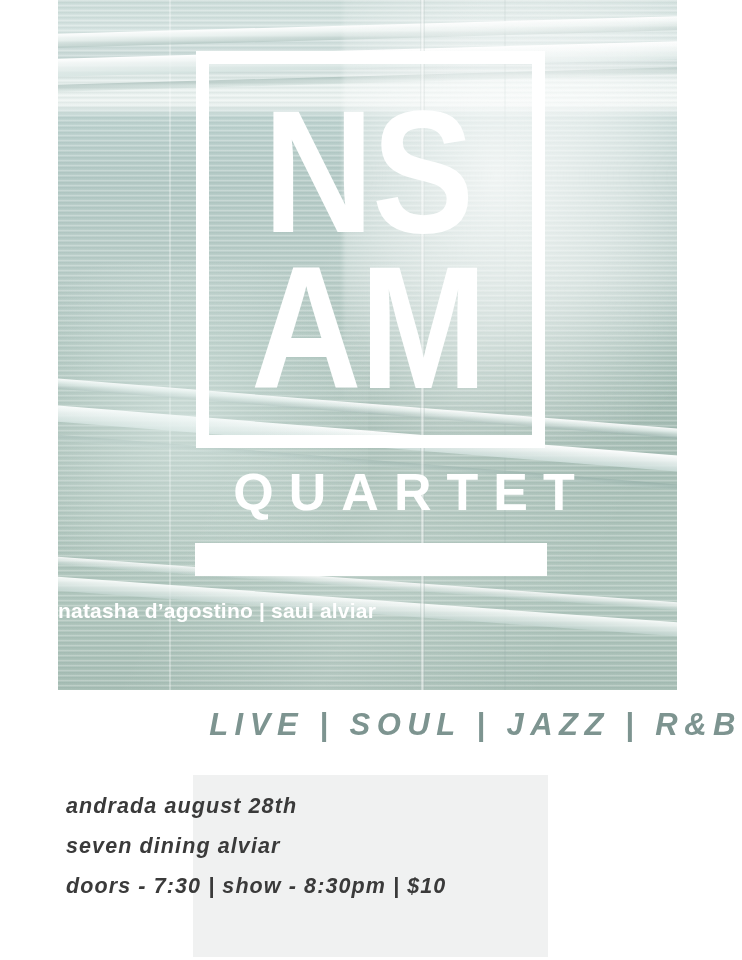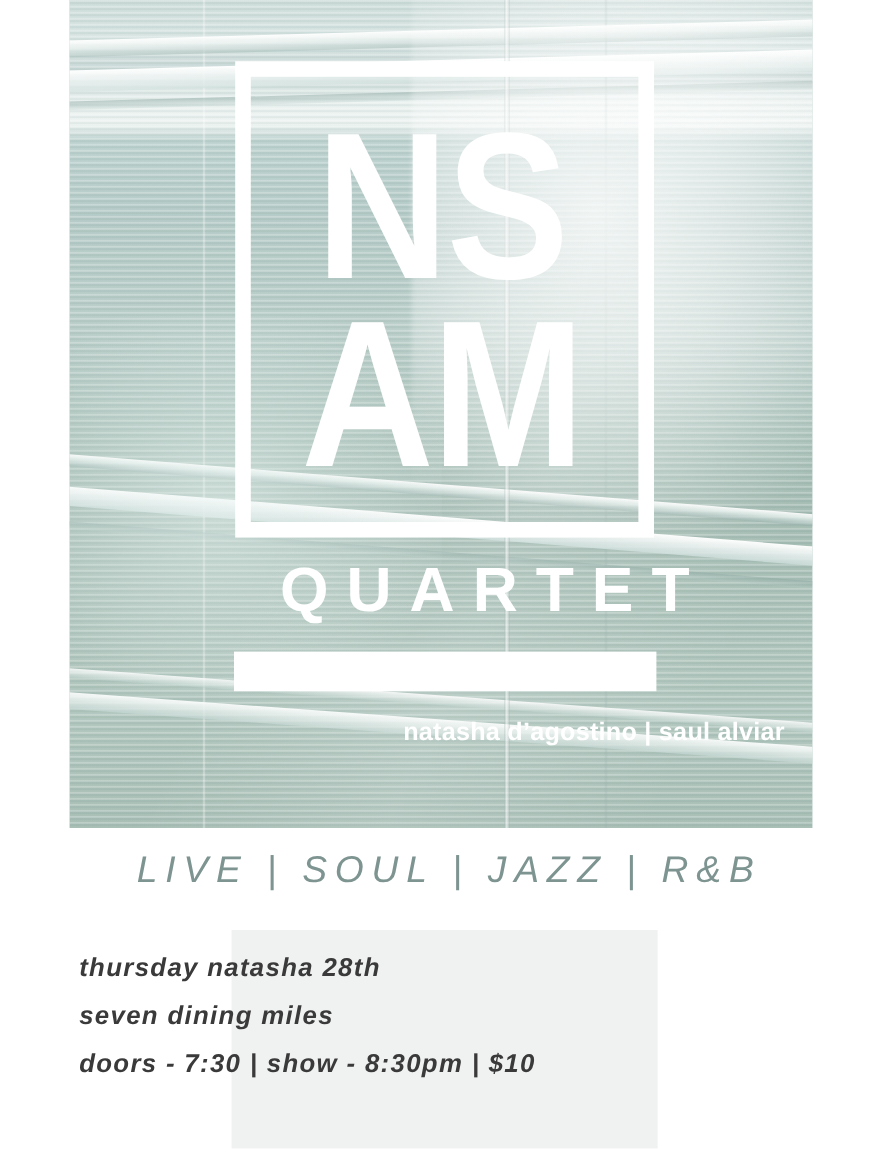--- a/index.html
+++ b/index.html
@@ -185,39 +185,39 @@
     left:195px;top:543px;
     width:352px;height:33px;
     background:#ffffff;
   }
 
   
   .names{
     position:absolute;
     left:58px;top:600px;
     width:596px;
-    text-align:right;
+    text-align:left;
     color:#ffffff;
   }
   .names div{
     font-weight:bold;
     font-size:21px;
     line-height:1.0;
   }
   .name-row1{letter-spacing:.2px;}
   .name-row2{letter-spacing:1.6px;margin-top:17px;}
 
   
   .genres{
     position:absolute;
     left:0;top:707px;
     width:742px;
-    text-align:center;
+    text-align:right;
     color:#7d9490;
-    font-weight:normal;
+    font-weight:bold;
     font-style:italic;
     font-size:31px;
     letter-spacing:6.5px;
     text-indent:6.5px;
   }
 
   
   .greybox{
     position:absolute;
     left:193px;top:775px;
@@ -273,18 +273,18 @@
   <div class="whitebar"></div>
 
   <div class="names">
     <div class="name-row1">natasha d’agostino | saul alviar</div>
   </div>
 
   <div class="genres">LIVE  |  SOUL  |  JAZZ  |  R&amp;B</div>
 
   <div class="greybox"></div>
   <div class="details">
-    <div>thursday natasha 28th</div>
-    <div>seven dining miles</div>
+    <div>andrada august 28th</div>
+    <div>seven dining alviar</div>
     <div>doors - 7:30 | show - 8:30pm | $10</div>
   </div>
 
 </div>
 
 </body></html>

